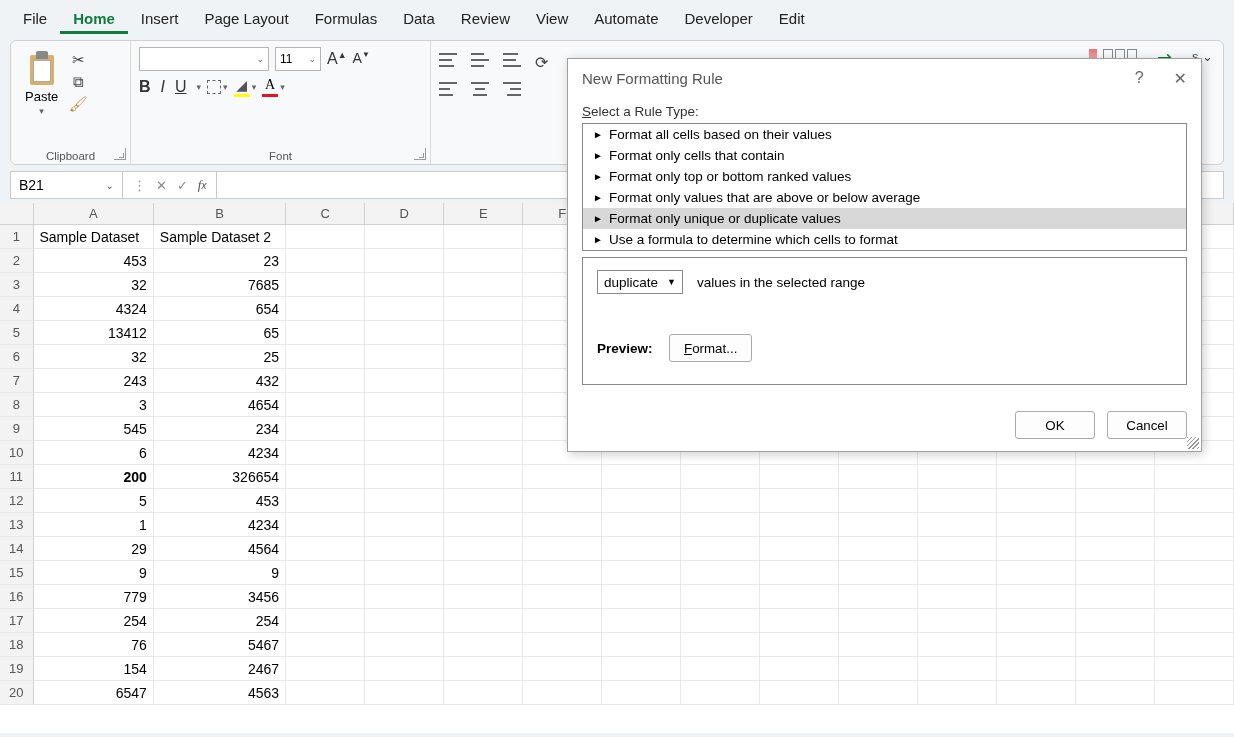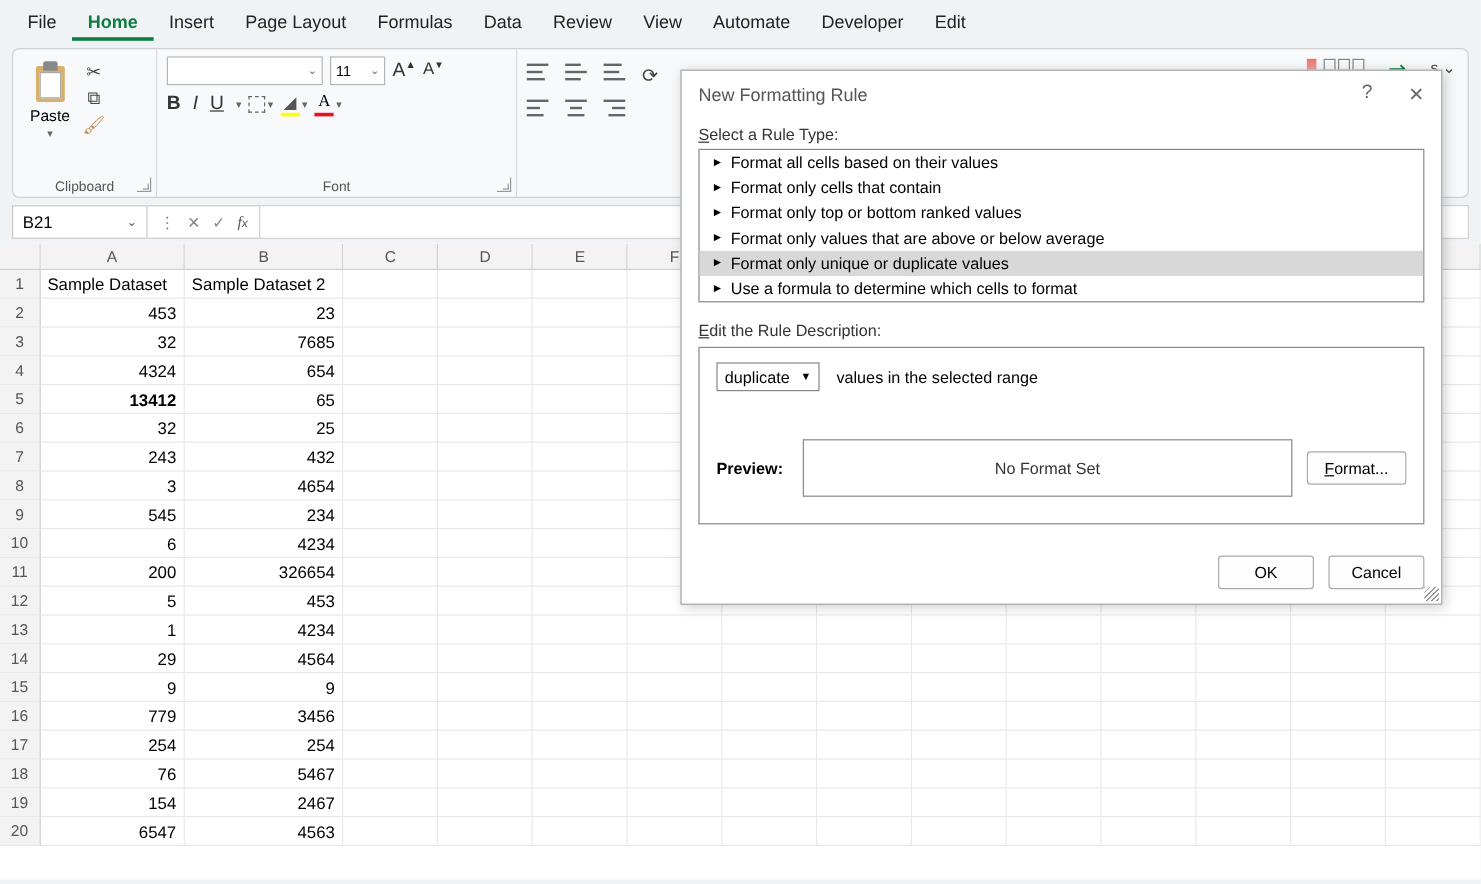--- a/index.html
+++ b/index.html
@@ -347,21 +347,21 @@
         <div class="cell" style="width: 80px;"></div>
         <div class="cell" style="width: 80px;"></div>
         <div class="cell" style="width: 80px;"></div>
         <div class="cell" style="width: 80px;"></div>
         <div class="cell" style="width: 80px;"></div>
         <div class="cell" style="width: 80px;"></div>
         <div class="cell" style="width: 80px;"></div>
       </div>
       <div class="row">
         <div class="row-h">5</div>
-        <div class="cell r" style="width: 122px; font-weight: bold;">13412</div>
+        <div class="cell r" style="width: 122px;">13412</div>
         <div class="cell r" style="width: 134px;">65</div>
         <div class="cell" style="width: 80px;"></div>
         <div class="cell" style="width: 80px;"></div>
         <div class="cell" style="width: 80px;"></div>
         <div class="cell" style="width: 80px;"></div>
         <div class="cell" style="width: 80px;"></div>
         <div class="cell" style="width: 80px;"></div>
         <div class="cell" style="width: 80px;"></div>
         <div class="cell" style="width: 80px;"></div>
         <div class="cell" style="width: 80px;"></div>
@@ -449,21 +449,21 @@
         <div class="cell" style="width: 80px;"></div>
         <div class="cell" style="width: 80px;"></div>
         <div class="cell" style="width: 80px;"></div>
         <div class="cell" style="width: 80px;"></div>
         <div class="cell" style="width: 80px;"></div>
         <div class="cell" style="width: 80px;"></div>
         <div class="cell" style="width: 80px;"></div>
       </div>
       <div class="row">
         <div class="row-h">11</div>
-        <div class="cell r" style="width: 122px;">200</div>
+        <div class="cell r" style="width: 122px; font-weight: bold;">200</div>
         <div class="cell r" style="width: 134px;">326654</div>
         <div class="cell" style="width: 80px;"></div>
         <div class="cell" style="width: 80px;"></div>
         <div class="cell" style="width: 80px;"></div>
         <div class="cell" style="width: 80px;"></div>
         <div class="cell" style="width: 80px;"></div>
         <div class="cell" style="width: 80px;"></div>
         <div class="cell" style="width: 80px;"></div>
         <div class="cell" style="width: 80px;"></div>
         <div class="cell" style="width: 80px;"></div>
@@ -656,34 +656,30 @@
         </div>
         <div class="rule-item selected">
           <span class="arrow">►</span>
           <span>Format only unique or duplicate values</span>
         </div>
         <div class="rule-item">
           <span class="arrow">►</span>
           <span>Use a formula to determine which cells to format</span>
         </div>
       </div>
-    <div class="rule-label underline-first" style="margin-top:16px">Edit the Rule Description:</div>
     <div class="edit-box">
       <div style="display:flex;align-items:center">
         <div class="dd-select">
           <span>duplicate</span>
             <span class="tri">▼</span>
         </div>
         <span class="inline-text">values in the selected range</span>
       </div>
       <div class="preview-row">
         <span class="preview-label">Preview:</span>
-        <div class="preview-box">
-            <span>No Format Set</span>
-          </div>
         <button class="format-btn">Format...</button>
       </div>
     </div>
   </div>
   <div class="dlg-buttons">
     <button class="dlg-btn">OK</button>
     <button class="dlg-btn">Cancel</button>
   </div>
   <div class="resize-grip"></div>
 </div>

